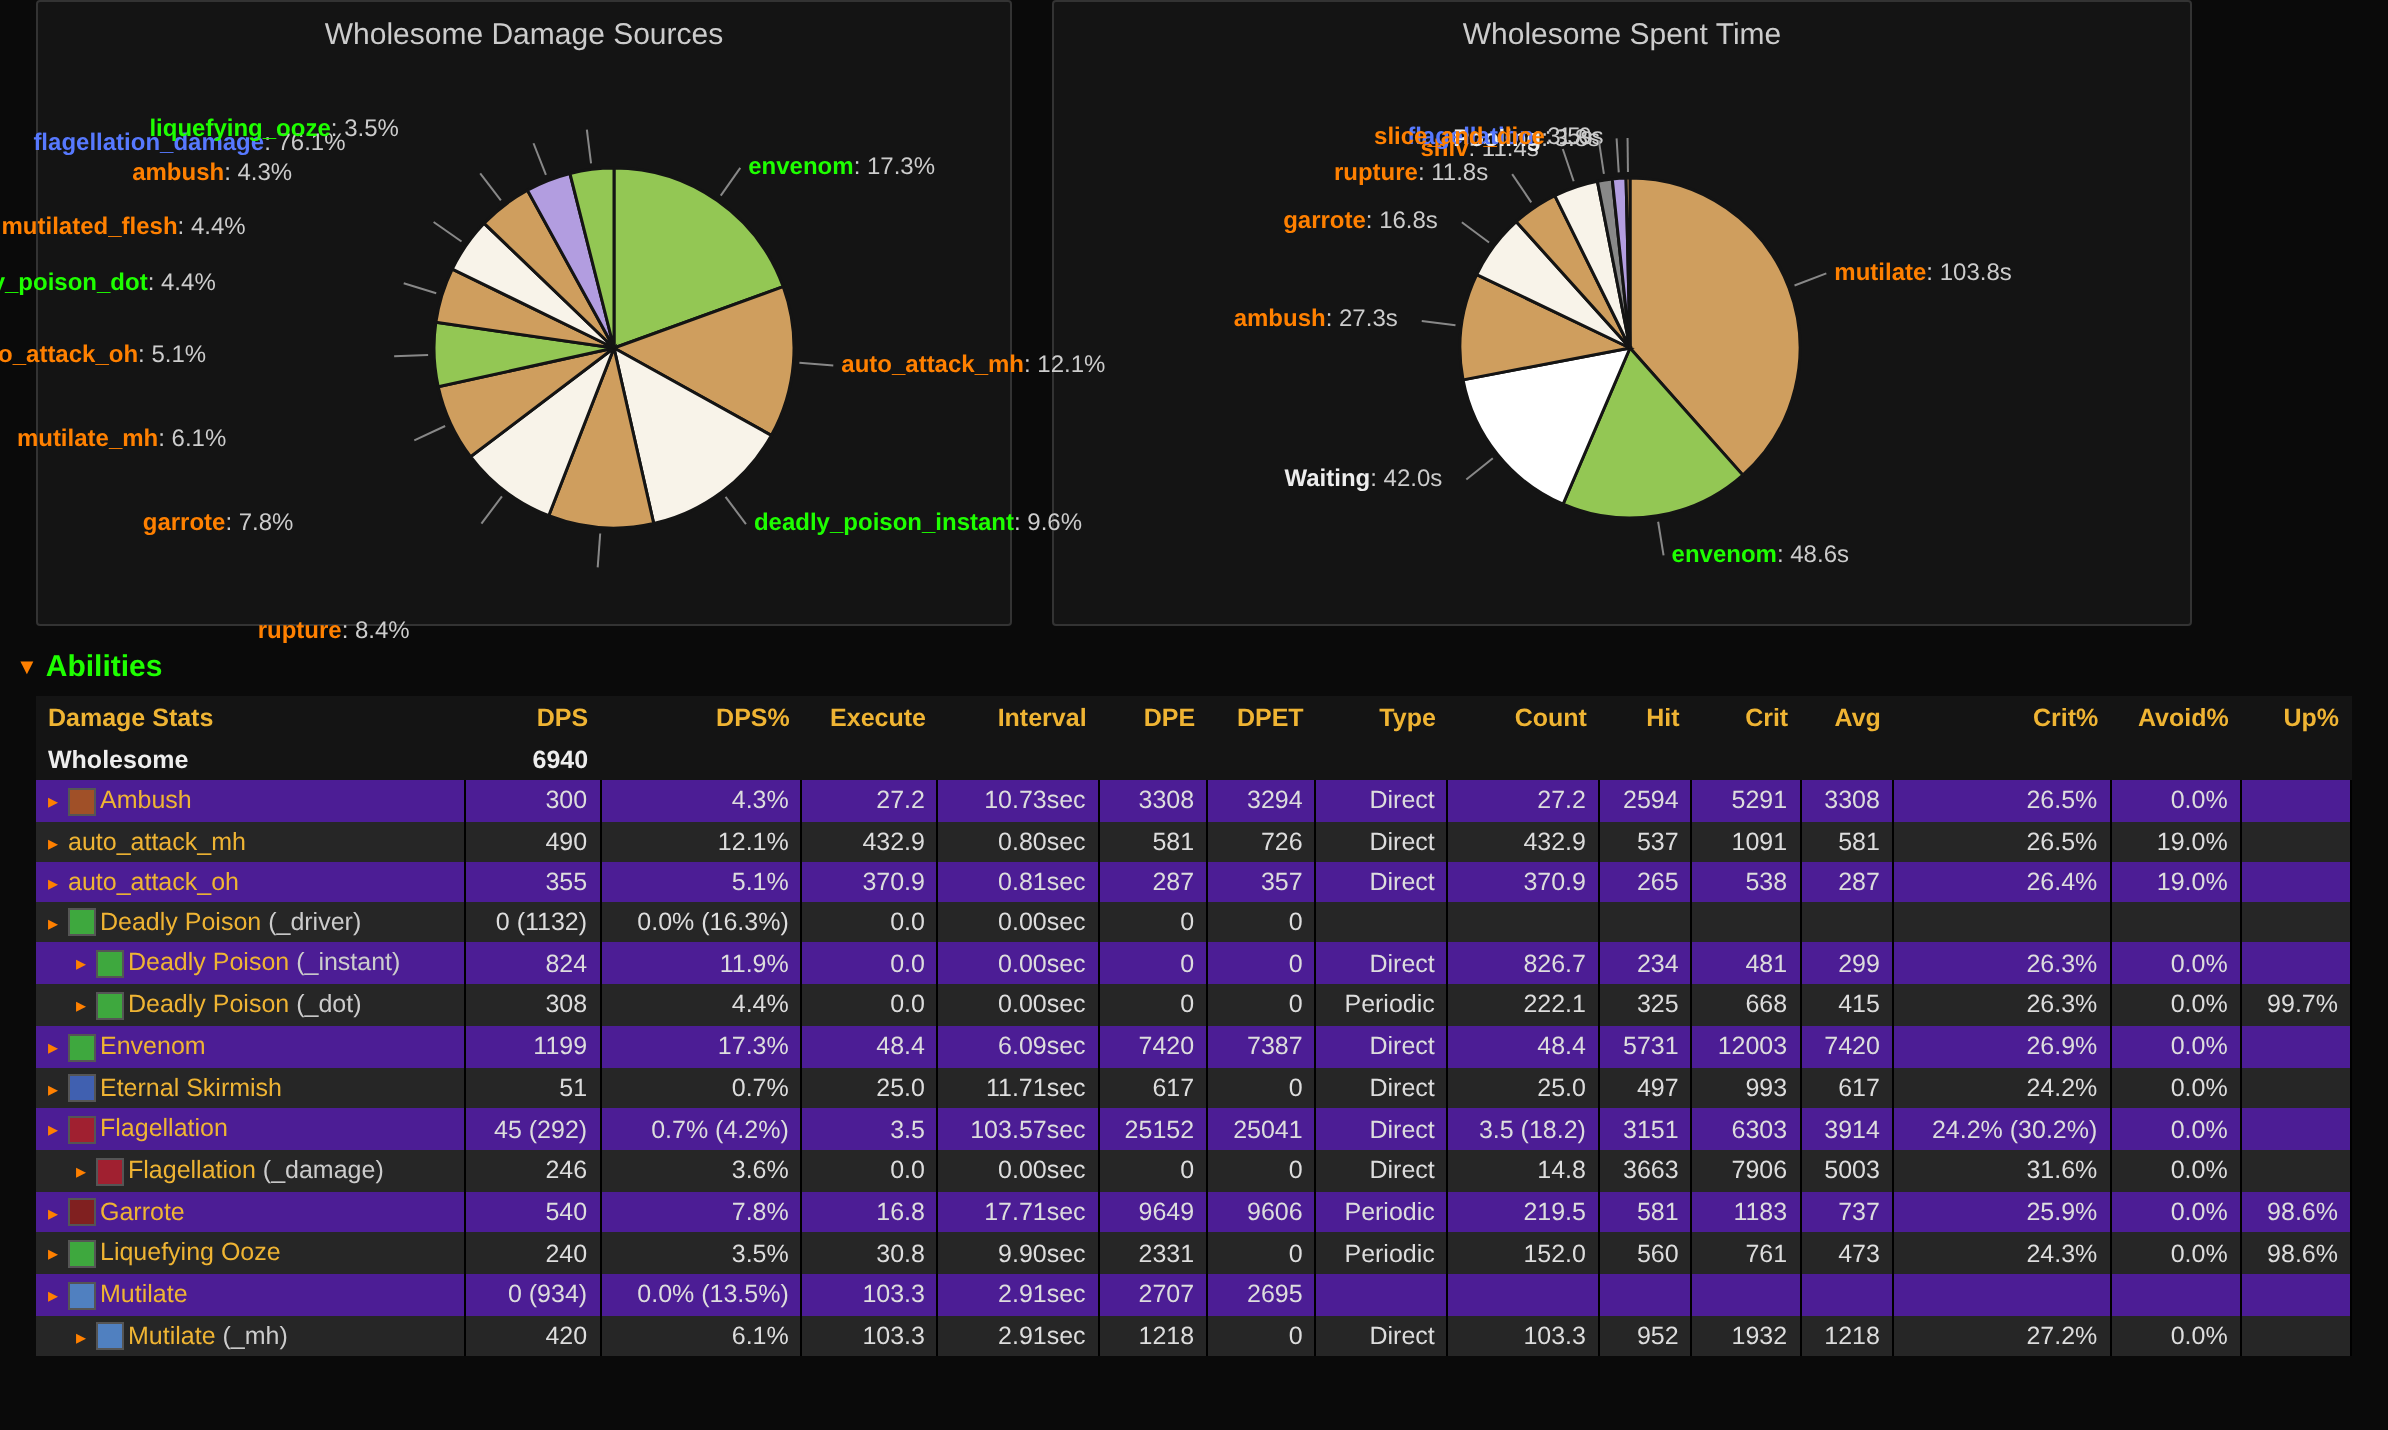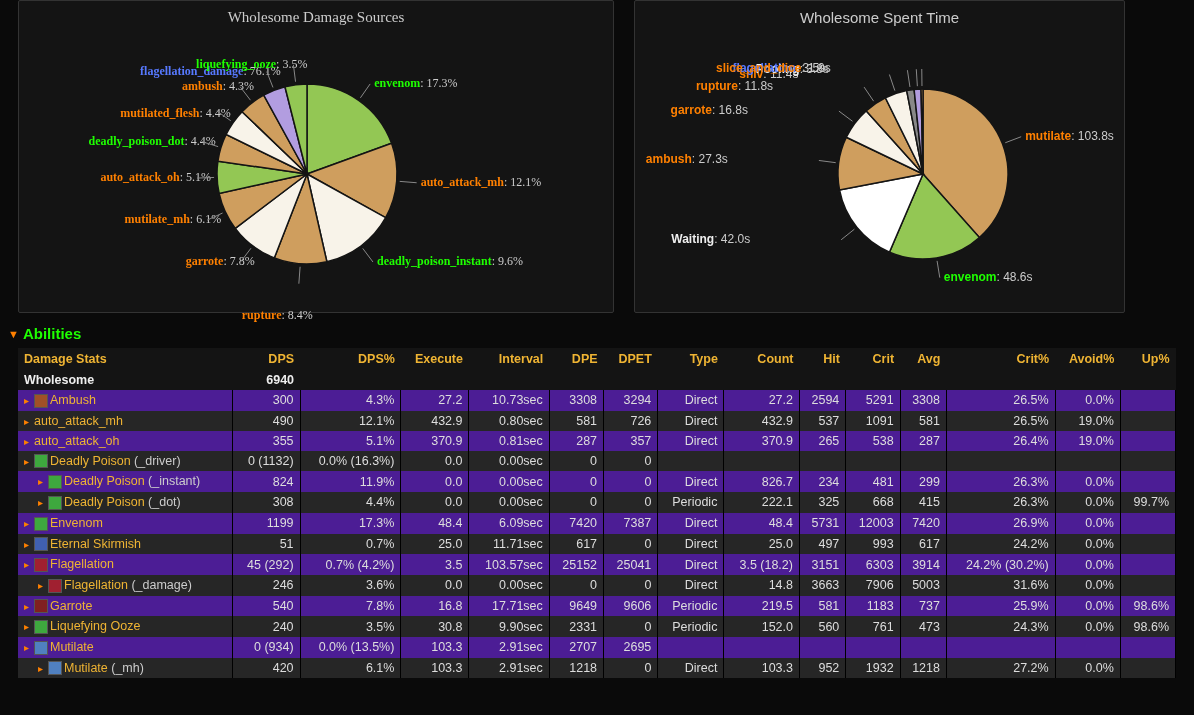--- a/index.html
+++ b/index.html
@@ -12,22 +12,22 @@
   height: 715px;
   overflow: hidden;
 }
 .panels { display: flex; gap: 10px; padding: 0 18px; }
 .panel {
   background: #141414;
   border: 1px solid #333;
   border-radius: 2px;
   padding: 8px;
 }
-.panel-left { width: 596px; font-family: Liberation Serif, serif; }
-.panel-right { width: 491px; margin-left: 10px; }
+.panel-left { width: 488px; }
+.panel-right { width: 570px; margin-left: 10px; }
 .panel-title { text-align: center; color: #ccc; font-size: 15px; margin-bottom: 8px; }
 .chart-area { position: relative; height: 270px; }
 .chart-area svg { position: absolute; }
 .label-row { position: absolute; font-size: 12px; white-space: nowrap; }
 .lbl-name { font-weight: bold; }
 .lbl-name.orange { color: #ff8000; }
 .lbl-name.blue { color: #5779ff; }
 .lbl-name.green { color: #1eff00; }
 .lbl-name.white { color: #eee; }
 .lbl-val { color: #ccc; }

